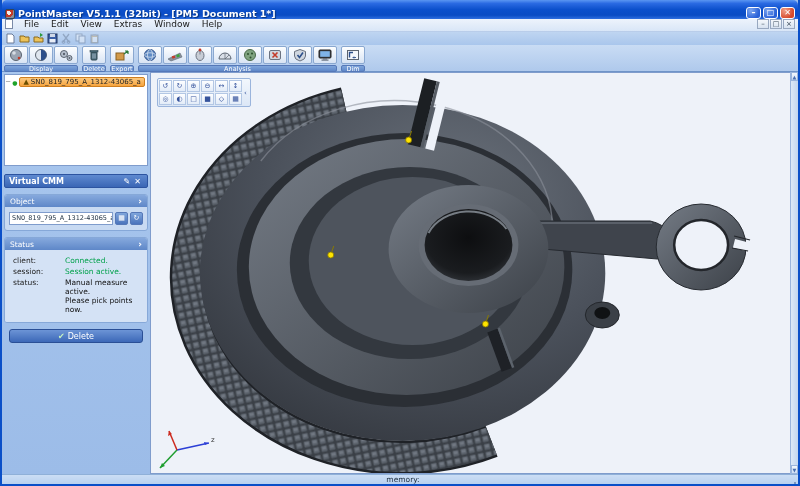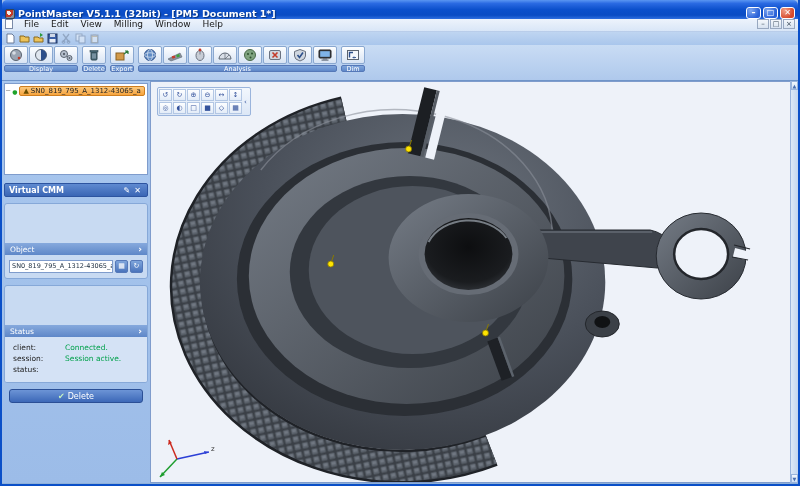--- a/index.html
+++ b/index.html
@@ -34,21 +34,21 @@
   .tabrow{height:13px;background:linear-gradient(180deg,#BFD5F1,#A9C6EC);display:flex;align-items:flex-end;position:relative;}
   .std-toolbar{display:flex;gap:1px;align-items:center;padding:0 2px;height:13px;}
   .sicon{width:13px;height:12px;display:flex;align-items:center;justify-content:center;border-radius:2px;}
   .sicon.disabled{opacity:.4;}
   .tabs{display:flex;gap:2px;margin-left:6px;height:12px;}
   .tab{height:12px;padding:0 8px;font-size:7.5px;line-height:12px;color:#f4f8ff;
     background:linear-gradient(180deg,#8FB0E0,#5E87C8);border:1px solid #4a6fb0;border-bottom:none;
     border-radius:4px 4px 0 0;cursor:default;white-space:nowrap;}
   .tab.active{background:linear-gradient(180deg,#FFD695,#F49C3C);color:#23365e;border-color:#c87f2a;}
   
-  .toolbar{height:36px;background:linear-gradient(180deg,#C9DCF4,#AFC9EC);border-bottom:1px solid #6f94c8;
+  .toolbar{height:27px;background:linear-gradient(180deg,#C9DCF4,#AFC9EC);border-bottom:1px solid #6f94c8;
     display:flex;align-items:flex-start;padding:1px 2px 0 2px;gap:4px;}
   .tb-group{display:flex;flex-direction:column;}
   .tb-icons{display:flex;gap:1px;}
   .tbtn{width:24px;height:18px;border:1px solid #8aa8d0;border-radius:2px;
     background:linear-gradient(180deg,#fdfeff,#d8e4f4);display:flex;align-items:center;justify-content:center;cursor:default;}
   .tb-label{margin-top:1px;height:7px;font-size:6.5px;line-height:7px;text-align:center;color:#fff;
     background:linear-gradient(180deg,#7FA5DB,#5E87C8);border:1px solid #5578b8;border-radius:2px;}
   
   .main{height:402px;display:flex;}
   .sidebar{width:148px;background:linear-gradient(180deg,#A9C7EE,#9CBCE8);padding:2px;flex-shrink:0;}
@@ -58,21 +58,21 @@
   .node-dot{color:#1fa32a;font-size:6px;}
   .tree-sel{display:flex;align-items:center;gap:2px;background:linear-gradient(180deg,#fcc97e,#f6a43e);
     border:1px solid #d07f1f;border-radius:2px;color:#242424;padding:0 3px;height:10px;white-space:nowrap;overflow:hidden;}
   .warn-ico{color:#6b4e00;font-size:7px;}
   .panel-head{height:14px;display:flex;align-items:center;background:linear-gradient(180deg,#5F8AD0,#3A66B5);
     border:1px solid #2d54a0;border-radius:2px;color:#fff;font-size:8px;font-weight:bold;padding:0 4px;margin-bottom:6px;}
   .panel-head .sp{flex:1;}
   .ph-btn{color:#fff;font-size:8px;padding:0 2px;cursor:default;}
   .section{border:1px solid #86a8d8;border-radius:3px;background:#C8DAF2;margin-bottom:6px;overflow:hidden;}
   .sec-head{height:12px;display:flex;align-items:center;background:linear-gradient(180deg,#86A9DD,#5E87C8);
-    color:#fff;font-size:7.5px;padding:0 5px;margin-top:39px;}
+    color:#fff;font-size:7.5px;padding:0 5px;}
   .sec-head .sp{flex:1;}
   .sec-arrow{color:#fff;font-size:9px;font-weight:bold;line-height:10px;}
   .obj-body{padding:5px 4px;display:flex;gap:2px;align-items:center;}
   .combo{flex:1;height:13px;background:#fff;border:1px solid #7f9ccc;font-size:6.5px;line-height:11px;
     color:#234;padding:0 2px;white-space:nowrap;overflow:hidden;}
   .cbtn{width:13px;height:13px;border:1px solid #5578b8;border-radius:2px;font-size:7px;line-height:11px;text-align:center;
     color:#fff;background:linear-gradient(180deg,#7FA5DB,#4a74bc);}
   .status-body{padding:4px 2px 6px 2px;background:#D4E2F5;}
   .srow{display:flex;font-size:7.5px;line-height:9px;margin:2px 6px;}
   .skey{width:52px;color:#222;flex-shrink:0;}
@@ -122,21 +122,21 @@
       <span class="wbtn">□</span>
       <span class="wbtn close">✕</span>
     </span>
   </div>
 
   <div class="menubar">
     <span class="doc-icon"></span>
     <span class="menu-item">File</span>
     <span class="menu-item">Edit</span>
     <span class="menu-item">View</span>
-    <span class="menu-item">Milling</span>
+    <span class="menu-item">Extras</span>
     <span class="menu-item">Window</span>
     <span class="menu-item">Help</span>
     <span class="mdi-btns">
       <span class="mdibtn">–</span>
       <span class="mdibtn">□</span>
       <span class="mdibtn">×</span>
     </span>
   </div>
 
   <div class="tabrow">
@@ -355,20 +355,24 @@
           <div class="srow">
             <span class="skey">client:</span>
             <span class="sval ok">Connected.</span>
           </div>
           <div class="srow">
             <span class="skey">session:</span>
             <span class="sval ok">Session active.</span>
           </div>
           <div class="srow">
             <span class="skey">status:</span>
+            <span class="sval">
+              <div>Manual measure active.</div>
+              <div>Please pick points now.</div>
+            </span>
           </div>
         </div>
       </div>
 
       <div class="apply-btn">
         <span class="apply-check">✔</span>
         <span>Delete</span>
       </div>
     </div>
 

